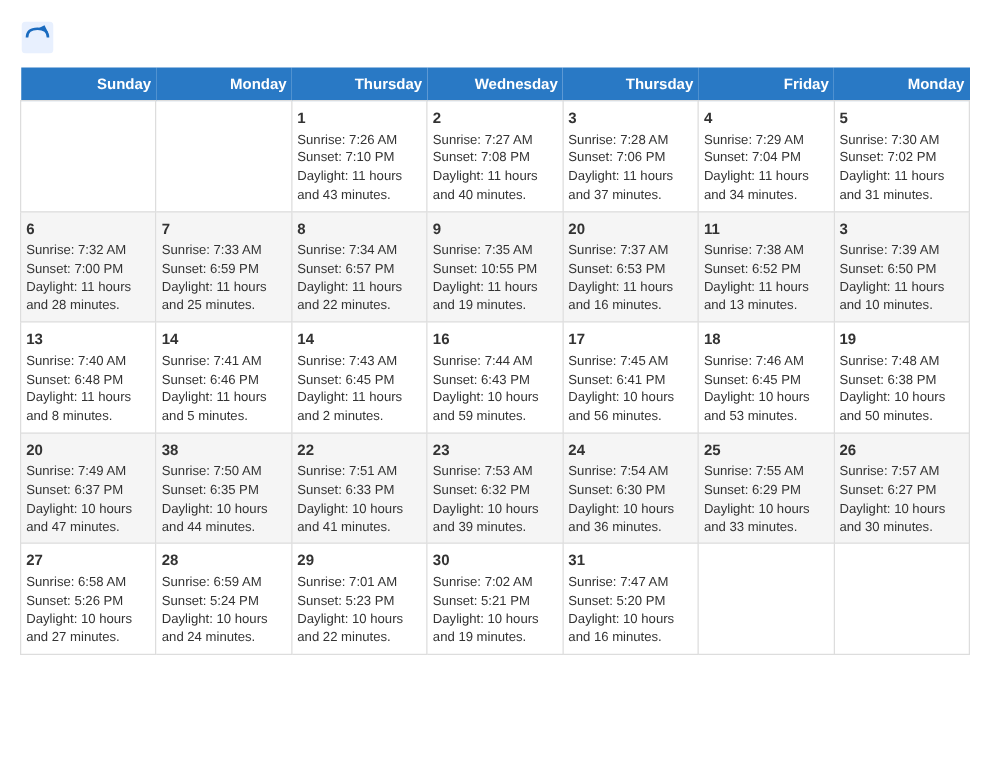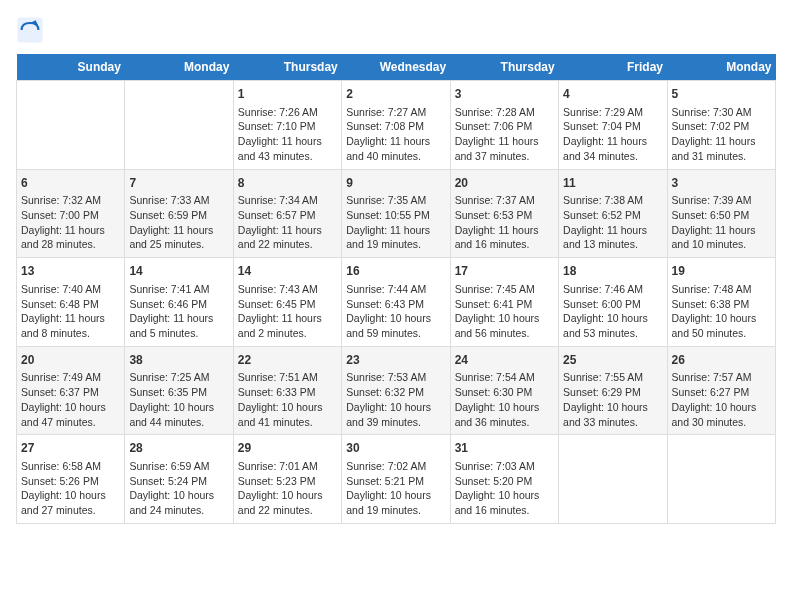--- a/index.html
+++ b/index.html
@@ -225,40 +225,40 @@
         </td>
         <td>
           <span class="day-number">17</span>
           <div class="cell-content">Sunrise: 7:45 AM
 Sunset: 6:41 PM
 Daylight: 10 hours and 56 minutes.</div>
         </td>
         <td>
           <span class="day-number">18</span>
           <div class="cell-content">Sunrise: 7:46 AM
-Sunset: 6:00 PM
+Sunset: 6:45 PM
 Daylight: 10 hours and 53 minutes.</div>
         </td>
         <td>
           <span class="day-number">19</span>
           <div class="cell-content">Sunrise: 7:48 AM
 Sunset: 6:38 PM
 Daylight: 10 hours and 50 minutes.</div>
         </td>
       </tr>
       <tr>
         <td>
           <span class="day-number">20</span>
           <div class="cell-content">Sunrise: 7:49 AM
 Sunset: 6:37 PM
 Daylight: 10 hours and 47 minutes.</div>
         </td>
         <td>
           <span class="day-number">38</span>
-          <div class="cell-content">Sunrise: 7:25 AM
+          <div class="cell-content">Sunrise: 7:50 AM
 Sunset: 6:35 PM
 Daylight: 10 hours and 44 minutes.</div>
         </td>
         <td>
           <span class="day-number">22</span>
           <div class="cell-content">Sunrise: 7:51 AM
 Sunset: 6:33 PM
 Daylight: 10 hours and 41 minutes.</div>
         </td>
         <td>
@@ -306,21 +306,21 @@
 Daylight: 10 hours and 22 minutes.</div>
         </td>
         <td>
           <span class="day-number">30</span>
           <div class="cell-content">Sunrise: 7:02 AM
 Sunset: 5:21 PM
 Daylight: 10 hours and 19 minutes.</div>
         </td>
         <td>
           <span class="day-number">31</span>
-          <div class="cell-content">Sunrise: 7:03 AM
+          <div class="cell-content">Sunrise: 7:47 AM
 Sunset: 5:20 PM
 Daylight: 10 hours and 16 minutes.</div>
         </td>
         <td></td>
         <td></td>
       </tr>
     </tbody>
 </table>
 
 </body></html>

